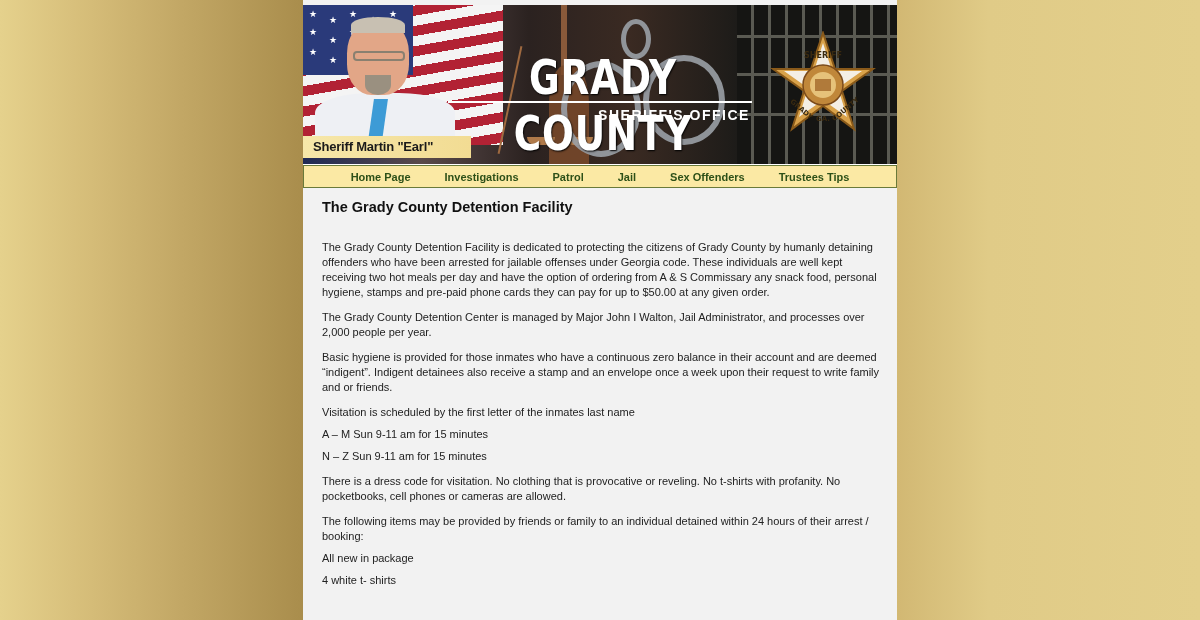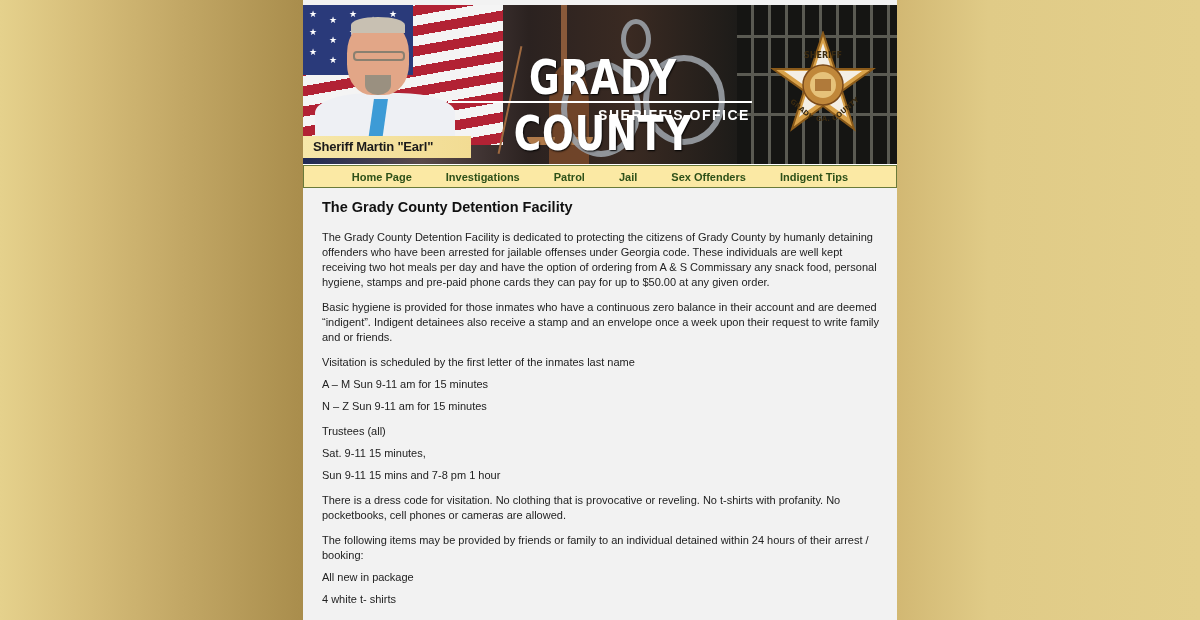--- a/index.html
+++ b/index.html
@@ -70,21 +70,21 @@
     .nav {
       position: absolute; left: 0; top: 165px; width: 594px; height: 23px;
       background: #fbe9a4; border: 1px solid #6a7a3a;
       display: flex; justify-content: center; align-items: center; gap: 15px;
     }
     .nav a {
       color: #2d5018; font-size: 11px; font-weight: bold; text-decoration: none;
       padding: 0 9.5px; font-family: "Liberation Sans", sans-serif;
     }
     .content { position: absolute; left: 19px; top: 198px; width: 560px; color: #222; }
-    .content h1 { font-size: 14.5px; font-weight: bold; color: #111; margin-bottom: 14px; line-height: 18px; }
+    .content h1 { font-size: 14.5px; font-weight: bold; color: #111; margin-bottom: 24px; line-height: 18px; }
     .content p { font-size: 11px; line-height: 15px; margin-bottom: 10px; color: #222; }
     .content p span { display: block; margin-top: 7px; }
   </style>
 </head>
 <body>
 
 <div class="bg-left"></div>
 <div class="bg-right"></div>
 
 <div class="page">
@@ -148,40 +148,38 @@
 
     <div class="name-plate">Sheriff Martin "Earl" Prince</div>
   </div>
 
   <nav class="nav">
     <a href="#">Home Page</a>
     <a href="#">Investigations</a>
     <a href="#">Patrol</a>
     <a href="#">Jail</a>
     <a href="#">Sex Offenders</a>
-    <a href="#">Indigent Tips</a>
+    <a href="#">Trustees Tips</a>
   </nav>
 
   <div class="content">
     <h1>The Grady County Detention Facility</h1>
     <p>
         <span>The Grady County Detention Facility is dedicated to protecting the citizens of Grady County by humanly detaining offenders who have been arrested for jailable offenses under Georgia code. These individuals are well kept receiving two hot meals per day and have the option of ordering from A &amp; S Commissary any snack food, personal hygiene, stamps and pre-paid phone cards they can pay for up to $50.00 at any given order.</span>
       </p>
     <p>
+        <span>The Grady County Detention Center is managed by Major John I Walton, Jail Administrator, and processes over 2,000 people per year.</span>
+      </p>
+    <p>
         <span>Basic hygiene is provided for those inmates who have a continuous zero balance in their account and are deemed “indigent”. Indigent detainees also receive a stamp and an envelope once a week upon their request to write family and or friends.</span>
       </p>
     <p>
       <span>Visitation is scheduled by the first letter of the inmates last name</span>
       <span>A – M Sun 9-11 am for 15 minutes</span>
       <span>N – Z Sun 9-11 am for 15 minutes</span>
-    </p>
-    <p>
-      <span>Trustees (all)</span>
-      <span>Sat. 9-11 15 minutes,</span>
-      <span>Sun 9-11 15 mins and 7-8 pm 1 hour</span>
     </p>
     <p>
         <span>There is a dress code for visitation. No clothing that is provocative or reveling. No t-shirts with profanity. No pocketbooks, cell phones or cameras are allowed.</span>
       </p>
     <p>
       <span>The following items may be provided by friends or family to an individual detained within 24 hours of their arrest / booking:</span>
       <span>All new in package</span>
       <span>4 white t- shirts</span>
 
     </p>

